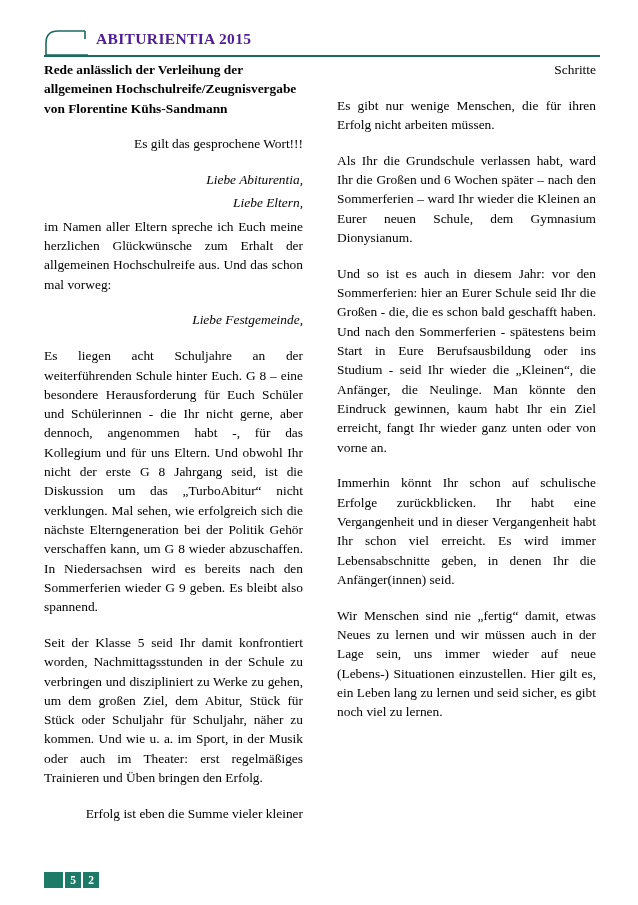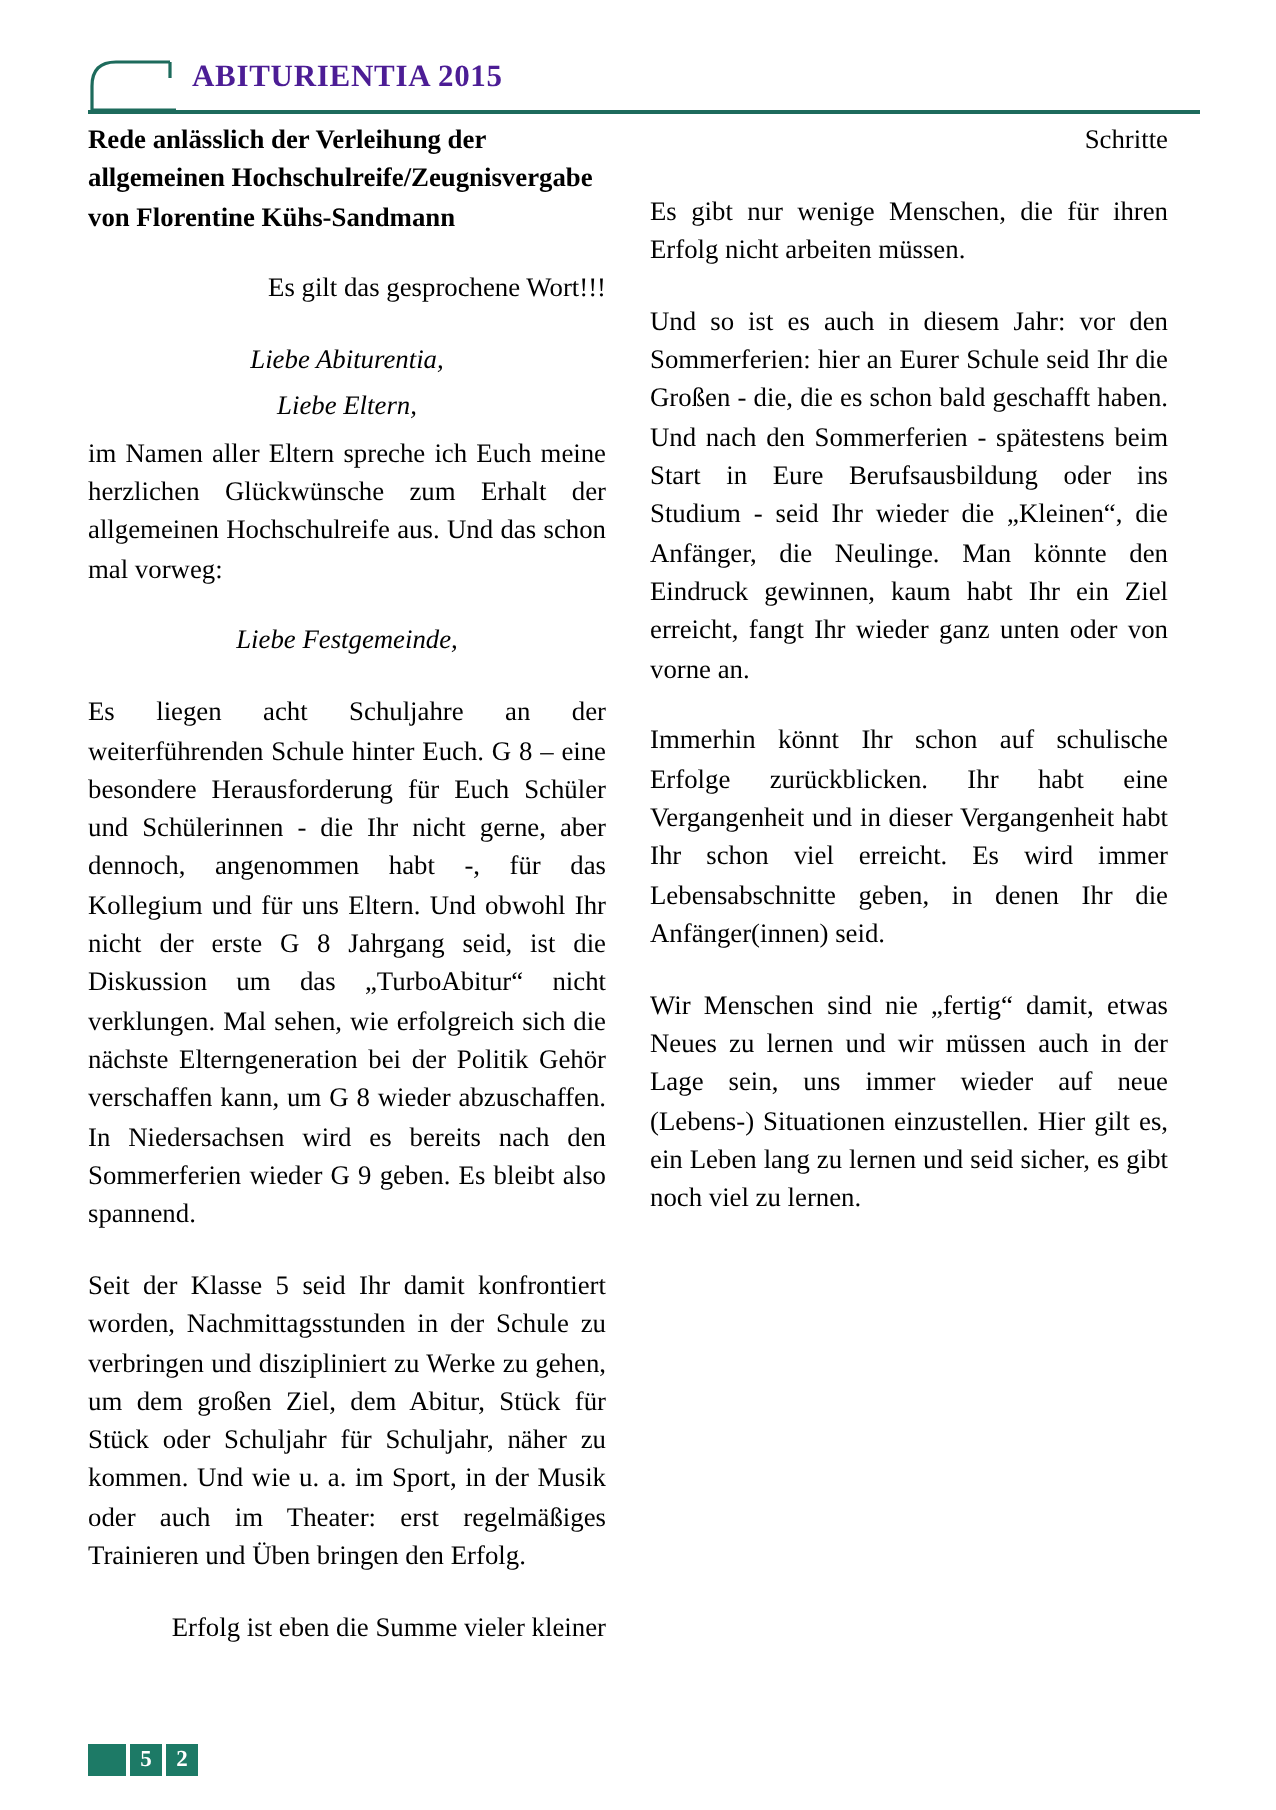--- a/index.html
+++ b/index.html
@@ -58,21 +58,21 @@
   }
 
   
   .columns {
     position: absolute;
     left: 44px;
     top: 60px;
     width: 556px;
     height: 800px;
     display: flex;
-    gap: 22px;
+    gap: 34px;
   }
   .col {
     width: 259px;
     flex: 0 0 259px;
   }
 
   p.para {
     margin: 0 0 16.5px 0;
     font-size: 13.4px;
     line-height: 19.3px;
@@ -84,21 +84,21 @@
     margin-bottom: 0;
   }
   p.lead {
     font-weight: bold;
     text-align: left;
     font-size: 13.4px;
     line-height: 19.3px;
   }
   p.salut {
     font-style: italic;
-    text-align: center;
+    text-align: right;
     margin-bottom: 4px;
   }
   p.salut.gap {
     margin-bottom: 16.5px;
   }
   p.plain {
     text-align: right;
   }
 
   
@@ -154,20 +154,21 @@
       <p class="para">im Namen aller Eltern spreche ich Euch meine herzlichen Glückwünsche zum Erhalt der allgemeinen Hochschulreife aus. Und das schon mal vorweg:</p>
       <p class="para salut gap">Liebe Festgemeinde,</p>
       <p class="para">Es liegen acht Schuljahre an der weiterführenden Schule hinter Euch. G 8 – eine besondere Herausforderung für Euch Schüler und Schülerinnen - die Ihr nicht gerne, aber dennoch, angenommen habt -, für das Kollegium und für uns Eltern. Und obwohl Ihr nicht der erste G 8 Jahrgang seid, ist die Diskussion um das „TurboAbitur“ nicht verklungen. Mal sehen, wie erfolgreich sich die nächste Elterngeneration bei der Politik Gehör verschaffen kann, um G 8 wieder abzuschaffen. In Niedersachsen wird es bereits nach den Sommerferien wieder G 9 geben. Es bleibt also spannend.</p>
       <p class="para">Seit der Klasse 5 seid Ihr damit konfrontiert worden, Nachmittagsstunden in der Schule zu verbringen und diszipliniert zu Werke zu gehen, um dem großen Ziel, dem Abitur, Stück für Stück oder Schuljahr für Schuljahr, näher zu kommen. Und wie u. a. im Sport, in der Musik oder auch im Theater: erst regelmäßiges Trainieren und Üben bringen den Erfolg.</p>
       <p class="para plain last">Erfolg ist eben die Summe vieler kleiner</p>
     </div>
 
     <div class="col">
       <p class="para plain">Schritte</p>
       <p class="para">Es gibt nur wenige Menschen, die für ihren Erfolg nicht arbeiten müssen.</p>
+      <p class="para">Als Ihr die Grundschule verlassen habt, ward Ihr die Großen und 6 Wochen später – nach den Sommerferien – ward Ihr wieder die Kleinen an Eurer neuen Schule, dem Gymnasium Dionysianum.</p>
       <p class="para">Und so ist es auch in diesem Jahr: vor den Sommerferien: hier an Eurer Schule seid Ihr die Großen - die, die es schon bald geschafft haben. Und nach den Sommerferien - spätestens beim Start in Eure Berufsausbildung oder ins Studium - seid Ihr wieder die „Kleinen“, die Anfänger, die Neulinge. Man könnte den Eindruck gewinnen, kaum habt Ihr ein Ziel erreicht, fangt Ihr wieder ganz unten oder von vorne an.</p>
       <p class="para">Immerhin könnt Ihr schon auf schulische Erfolge zurückblicken. Ihr habt eine Vergangenheit und in dieser Vergangenheit habt Ihr schon viel erreicht. Es wird immer Lebensabschnitte geben, in denen Ihr die Anfänger(innen) seid.</p>
       <p class="para last">Wir Menschen sind nie „fertig“ damit, etwas Neues zu lernen und wir müssen auch in der Lage sein, uns immer wieder auf neue (Lebens-) Situationen einzustellen. Hier gilt es, ein Leben lang zu lernen und seid sicher, es gibt noch viel zu lernen.</p>
     </div>
 
   </div>
 
   <div class="footer">
     <span class="folio-block"></span>
     <span class="folio-digit">5</span>

